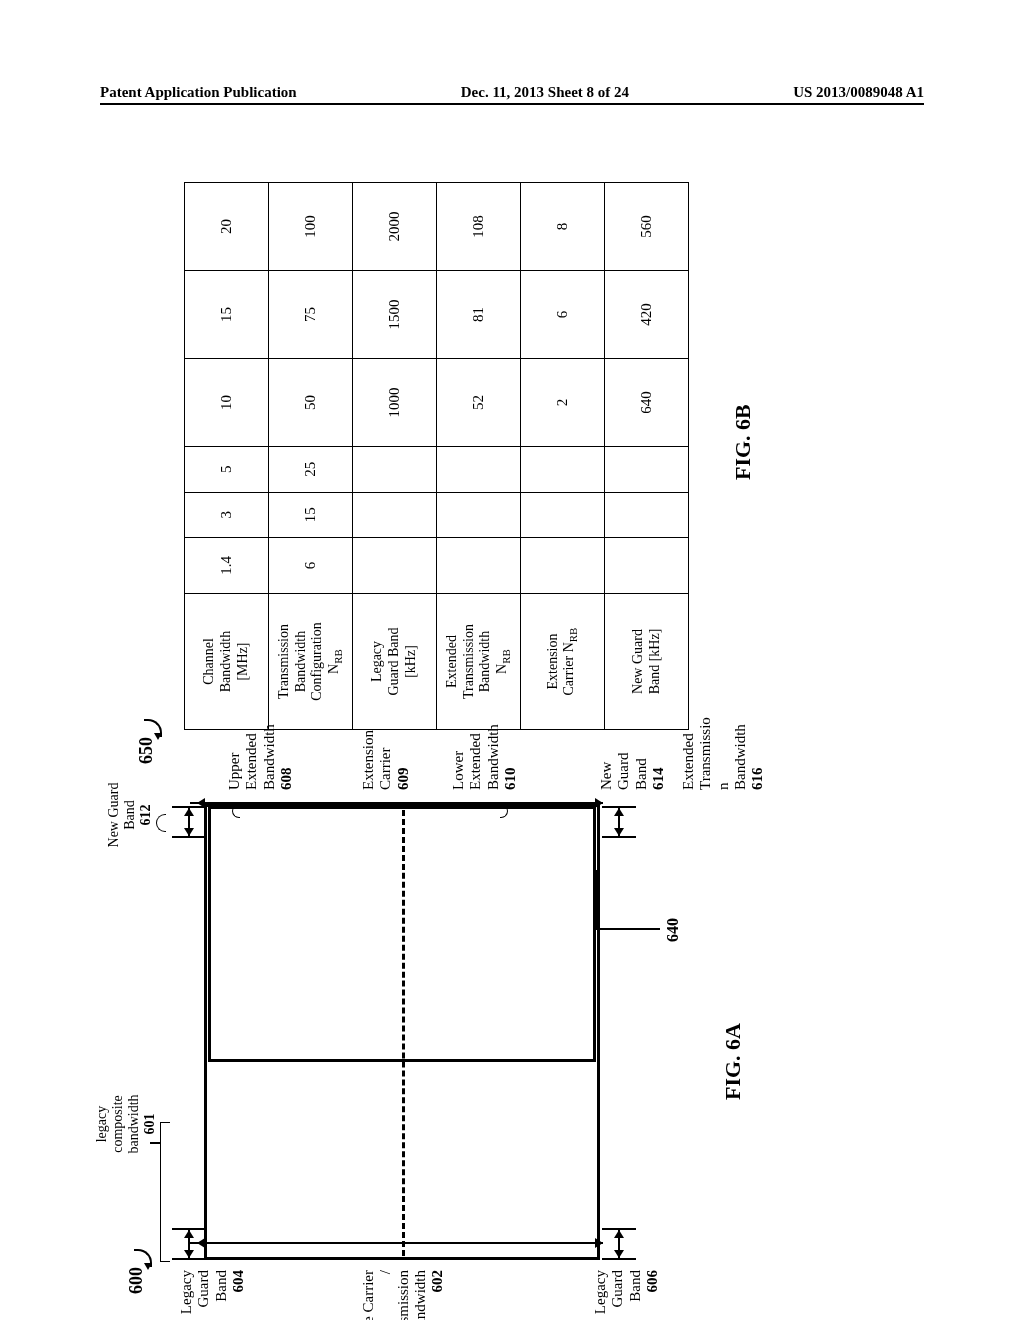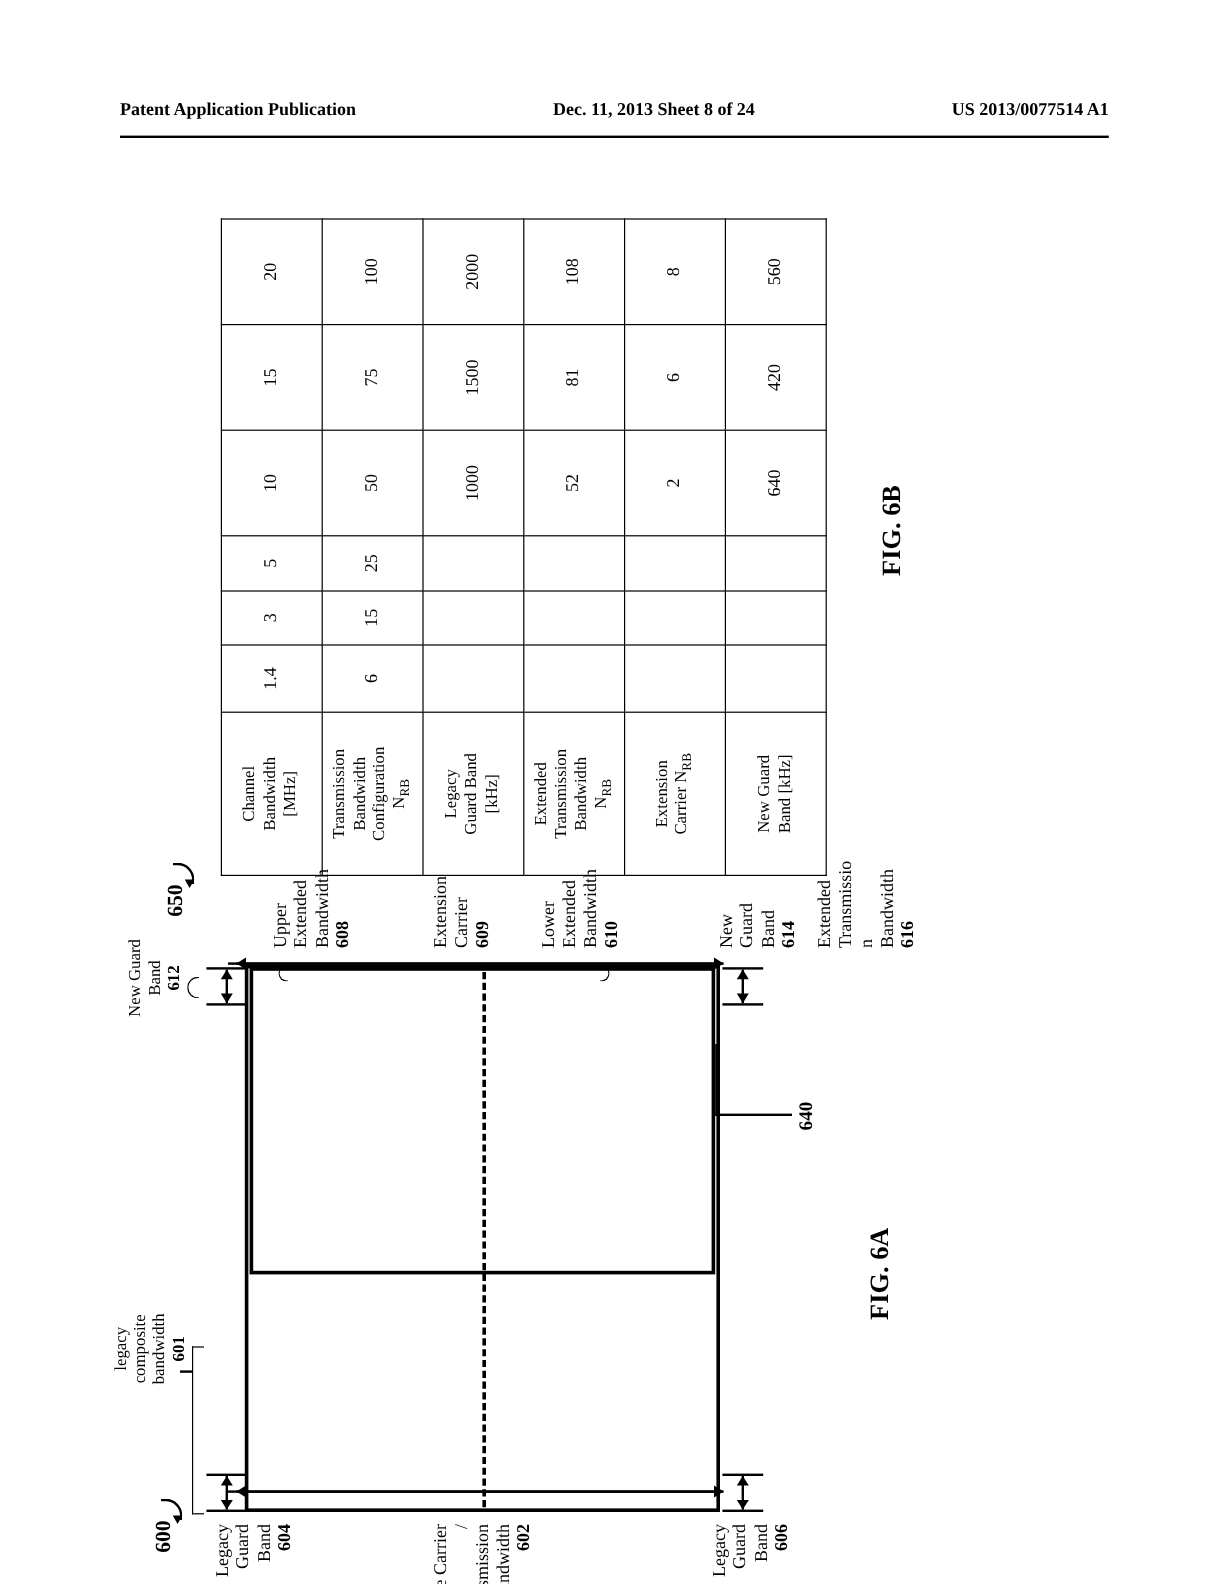--- a/index.html
+++ b/index.html
@@ -17,21 +17,21 @@
   .page-header {
     position: absolute;
     top: 84px;
     left: 100px;
     right: 100px;
     display: flex;
     justify-content: space-between;
     font-size: 15px;
     font-weight: bold;
     border-bottom: 2px solid #000;
-    padding-bottom: 12px;
+    padding-bottom: 2px;
   }
 
   
   .rotator {
     position: absolute;
     
     width: 1140px;
     height: 760px;
     left: 130px;
     top: 150px;
@@ -167,21 +167,21 @@
   table.tbl tr { height: 84px;}
   .sub { font-size: 11px; vertical-align: sub;}
   .figB .fig-cap { left: 250px; top: 600px;}
 </style>
 </head>
 <body>
 
 <div class="page-header">
   <span>Patent Application Publication</span>
   <span>Dec. 11, 2013  Sheet 8 of 24</span>
-  <span>US 2013/0077514 A1</span>
+  <span>US 2013/0089048 A1</span>
 </div>
 
 <div class="rotator">
 <div class="cols">
 
 <div class="col-a">
 <div class="figA">
 
   <span class="refnum" style="left:-4px; top:-6px;">
     <span>600</span><span class="ref-hook"></span>

